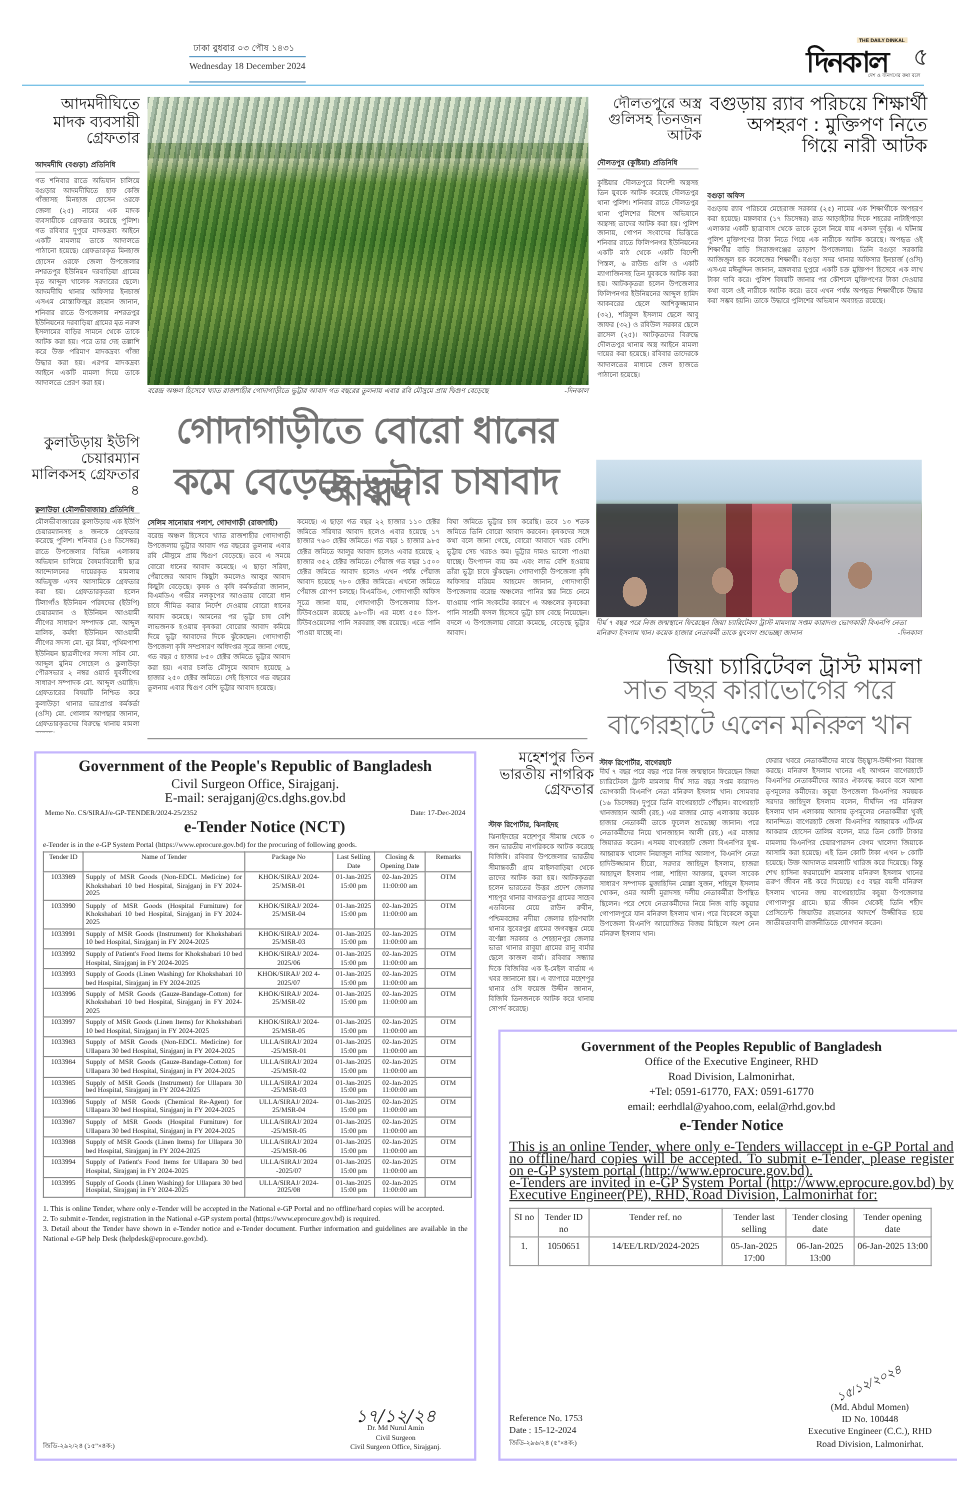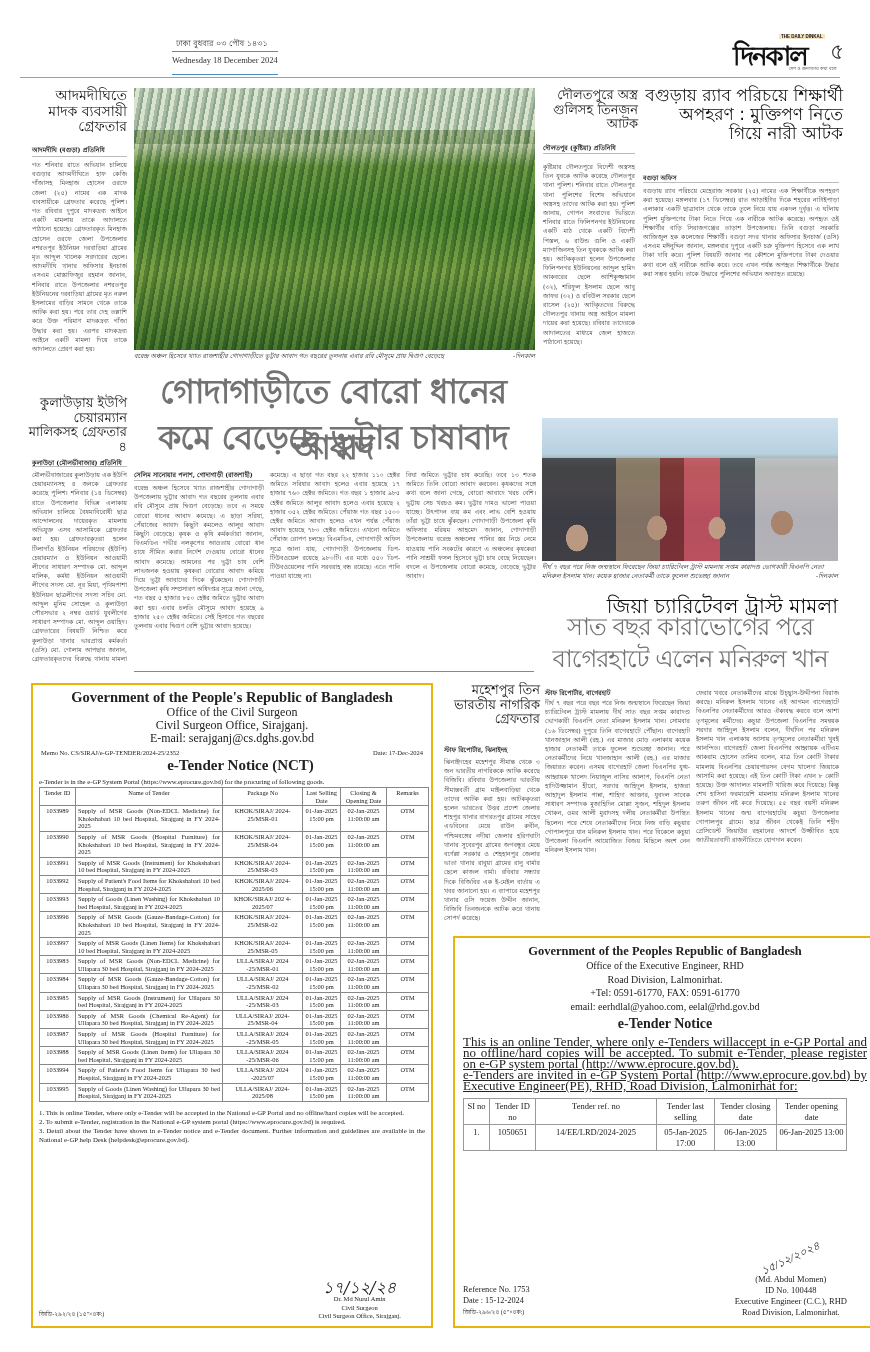--- a/index.html
+++ b/index.html
@@ -41,21 +41,21 @@
   .credit { float: right; font-style: italic; }
 
   .story-head { position: absolute; text-align: right; font-family: "DejaVu Sans", sans-serif; color: #111; line-height: 1.12; }
   .byline { position: absolute; font-size: 6.3px; color: #222; font-weight: bold; }
   .body-text { position: absolute; font-size: 6.2px; line-height: 9.2px; color: #333; text-align: justify; overflow: hidden; }
   .rule { position: absolute; height: 1px; background: #bbb; }
 
   .big-head { position: absolute; font-family: "DejaVu Sans", sans-serif; font-weight: bold; text-align: center; color: #737373; letter-spacing: -1px; }
 
   
-  .notice { position: absolute; border: 2px solid #eab308; background: #fff; font-family: "Liberation Serif", serif; color: #222; }
+  .notice { position: absolute; border: 2px solid #c4b5fd; background: #fff; font-family: "Liberation Serif", serif; color: #222; }
   .n1 { left: 31px; top: 683px; width: 402px; height: 645px; }
   .n2 { left: 453px; top: 936px; width: 424px; height: 392px; }
   .notice .c { text-align: center; }
   .n1 .h1 { font-size: 14.5px; font-weight: bold; margin-top: 4px; }
   .n1 .h2 { font-size: 12px; line-height: 13px; }
   .n1 .memo { font-size: 6.5px; display: flex; justify-content: space-between; padding: 4px 8px 0 8px; }
   .n1 .title { font-size: 15px; font-weight: bold; margin-top: 1px; padding-left: 17px; }
   .n1 .intro { font-size: 6.7px; padding: 4px 6px 2px 6px; }
   table.t1 { border-collapse: collapse; margin: 0 6px; width: 390px; font-size: 6.4px; line-height: 7.6px; }
   table.t1 th, table.t1 td { border: 1px solid #888; padding: 1px 2px; vertical-align: top; font-weight: normal; }
@@ -151,21 +151,20 @@
 <div class="story-head" style="left:440px; top:683px; width:100px; font-size:13px;">মহেশপুর তিন ভারতীয় নাগরিক গ্রেফতার</div>
 <div class="byline" style="left:444px; top:745px;">স্টাফ রিপোর্টার, ঝিনাইদহ</div>
 <div class="body-text" style="left:444px; top:757px; width:96px; height:168px;">ঝিনাইদহের মহেশপুর সীমান্ত থেকে ৩ জন ভারতীয় নাগরিককে আটক করেছে বিজিবি। রবিবার উপজেলার ভারতীয় সীমান্তবর্তী গ্রাম মাইলবাড়িয়া থেকে তাদের আটক করা হয়। আটককৃতরা হলেন ভারতের উত্তর প্রদেশ জেলার শাহপুর থানার বাগরতপুর গ্রামের সাহেব এডবিনের মেয়ে রাউন রুবীন, পশ্চিমবঙ্গের নদীয়া জেলার হরিণঘাটা থানার সুবেরপুর গ্রামের জগবন্ধুর মেয়ে বর্ণেল্লা সরকার ও শেহহানপুর জেলার ভাতা থানার রাবুয়া গ্রামের রানু বার্মার ছেলে কাজল বার্মা। রবিবার সন্ধ্যার দিকে বিজিবির এক ই-মেইল বার্তায় এ খবর জানানো হয়। এ ব্যাপারে মহেশপুর থানার ওসি ফয়েজ উদ্দীন জানান, বিজিবি তিনজনকে আটক করে থানায় সোপর্দ করেছে।</div>
 
 <div class="byline" style="left:545px; top:688px;">স্টাফ রিপোর্টার, বাগেরহাট</div>
 <div class="body-text" style="left:545px; top:698px; width:145px; height:228px;">দীর্ঘ ৭ বছর পরে বছর পরে নিজ জন্মস্থানে ফিরেছেন জিয়া চ্যারিটেবল ট্রাস্ট মামলায় দীর্ঘ সাত বছর সপ্তম কারাদণ্ড ভোগকারী বিএনপি নেতা মনিরুল ইসলাম খান। সোমবার (১৬ ডিসেম্বর) দুপুরে তিনি বাগেরহাটে পৌঁছান। বাগেরহাট খানজাহান আলী (রহ.) এর মাজার মোড় এলাকায় কয়েক হাজার নেতাকর্মী তাকে ফুলেল শুভেচ্ছা জানান। পরে নেতাকর্মীদের নিয়ে খানজাহান আলী (রহ.) এর মাজার জিয়ারত করেন। এসময় বাগেরহাট জেলা বিএনপির যুগ্ম-আহ্বায়ক খালেদ নিয়াজুল নাসির আলাপ, বিএনপি নেতা হাদিউজ্জামান হীরো, সরদার জাহিদুল ইসলাম, হাজরা আহাদুল ইসলাম পান্না, শাহিদা আক্তার, যুবদল সাবেক সাধারণ সম্পাদক মুজাহিদিন মোল্লা সুজন, শহিদুল ইসলাম খোকন, ওমর আলী মুরাদসহ দলীয় নেতাকর্মীরা উপস্থিত ছিলেন। পরে শেষে নেতাকর্মীদের নিয়ে নিজ বাড়ি কচুয়ার গোপালপুরে যান মনিরুল ইসলাম খান। পরে বিকেলে কচুয়া উপজেলা বিএনপি আয়োজিত বিজয় মিছিলে অংশ নেন মনিরুল ইসলাম খান।</div>
 <div class="body-text" style="left:696px; top:688px; width:143px; height:238px;">ফেরার খবরে নেতাকর্মীদের মাঝে উচ্ছ্বাস-উদ্দীপনা বিরাজ করছে। মনিরুল ইসলাম খানের এই আগমন বাগেরহাটে বিএনপির নেতাকর্মীদের আরও ঐক্যবদ্ধ করবে বলে আশা তৃণমূলের কর্মীদের। কচুয়া উপজেলা বিএনপির সমন্বয়ক সরদার জাহিদুল ইসলাম বলেন, দীর্ঘদিন পর মনিরুল ইসলাম খান এলাকায় আসায় তৃণমূলের নেতাকর্মীরা খুবই আনন্দিত। বাগেরহাট জেলা বিএনপির আহ্বায়ক এটিএম আকরাম হোসেন তালিম বলেন, মাত্র তিন কোটি টাকার মামলায় বিএনপির চেয়ারপারসন বেগম খালেদা জিয়াকে আসামি করা হয়েছে। এই তিন কোটি টাকা এখন ৮ কোটি হয়েছে। উক্ত আদালত মামলাটি খারিজ করে দিয়েছে। কিন্তু শেখ হাসিনা ফরমায়েশি মামলায় মনিরুল ইসলাম খানের তরুণ জীবন নষ্ট করে দিয়েছে। ৫৫ বছর বয়সী মনিরুল ইসলাম খানের জন্ম বাগেরহাটের কচুয়া উপজেলার গোপালপুর গ্রামে। ছাত্র জীবন থেকেই তিনি শহীদ প্রেসিডেন্ট জিয়াউর রহমানের আদর্শে উজ্জীবিত হয়ে জাতীয়তাবাদী রাজনীতিতে যোগদান করেন।</div>
 
 <div class="notice n1">
   <div class="c h1">Government of the People's Republic of Bangladesh</div>
-  <div class="c h2">Office of the Civil Surgeon</div>
   <div class="c h2">Civil Surgeon Office, Sirajganj.</div>
   <div class="c h2">E-mail: serajganj@cs.dghs.gov.bd</div>
   <div class="memo">
     <span>Memo No. CS/SIRAJ/e-GP-TENDER/2024-25/2352</span>
     <span>Date: 17-Dec-2024</span>
   </div>
   <div class="c title">e-Tender Notice (NCT)</div>
   <div class="intro">e-Tender is in the e-GP System Portal (https://www.eprocure.gov.bd) for the procuring of following goods.</div>
   <table class="t1">
     <thead>

